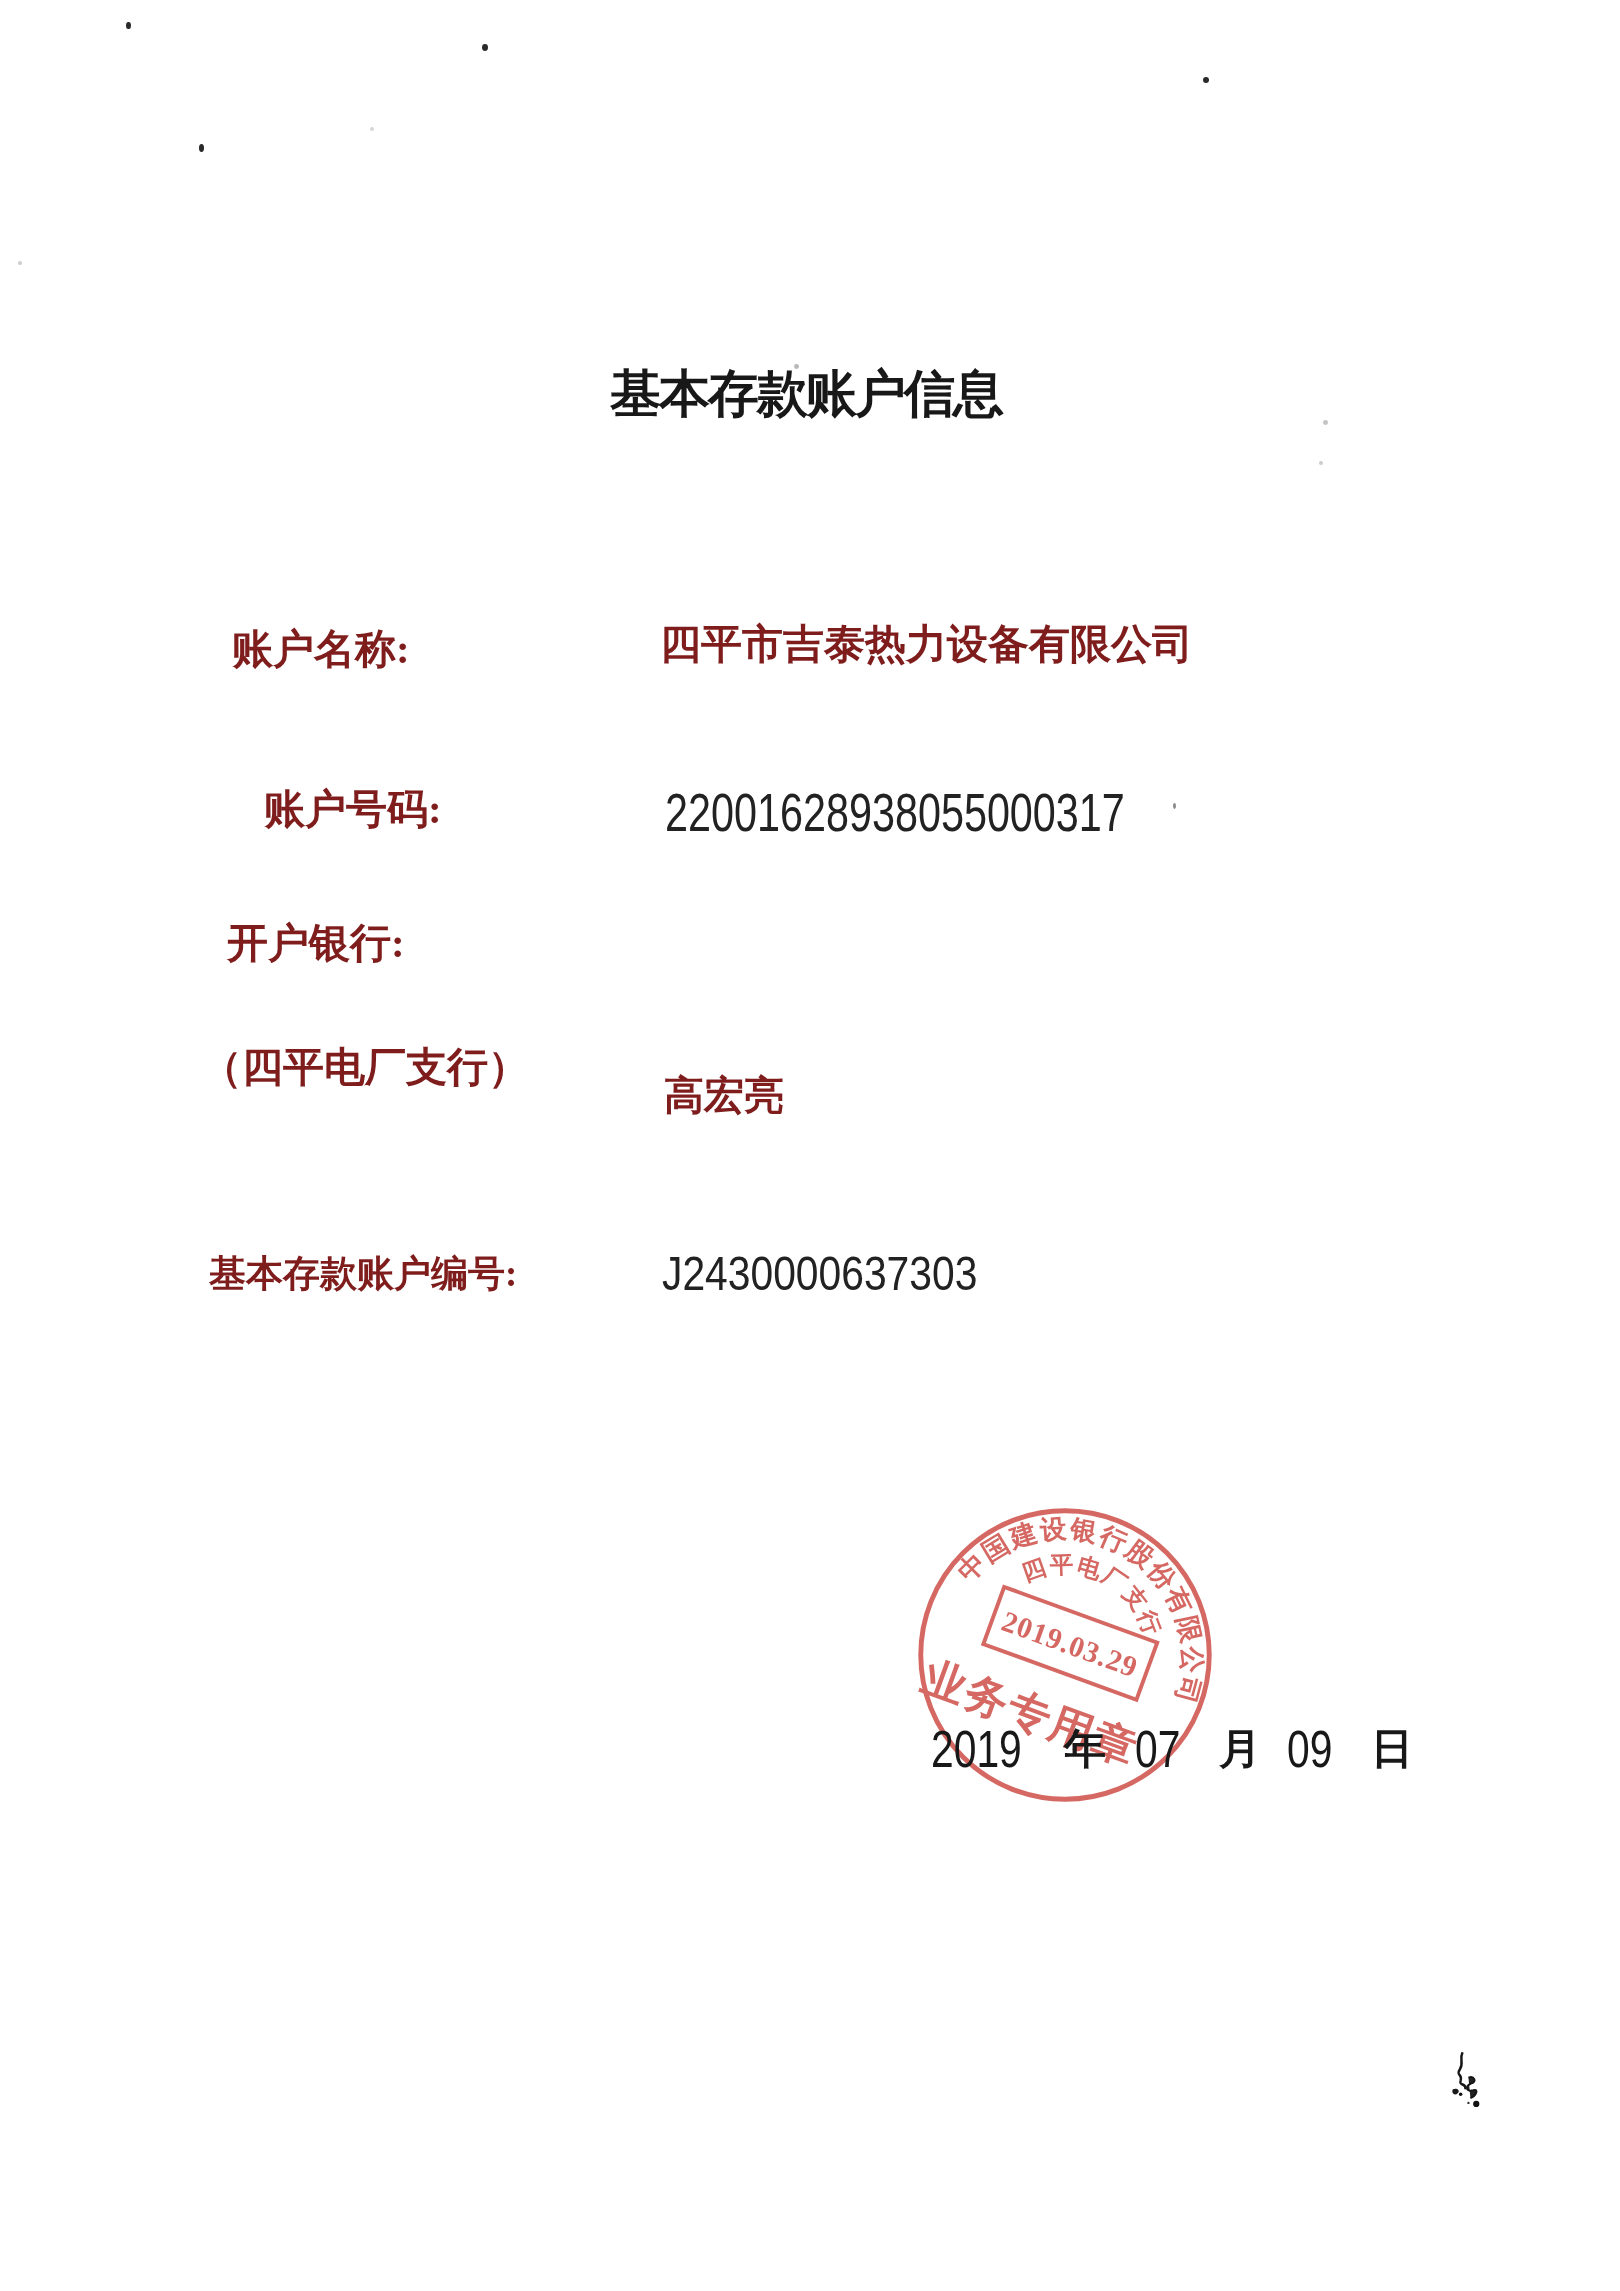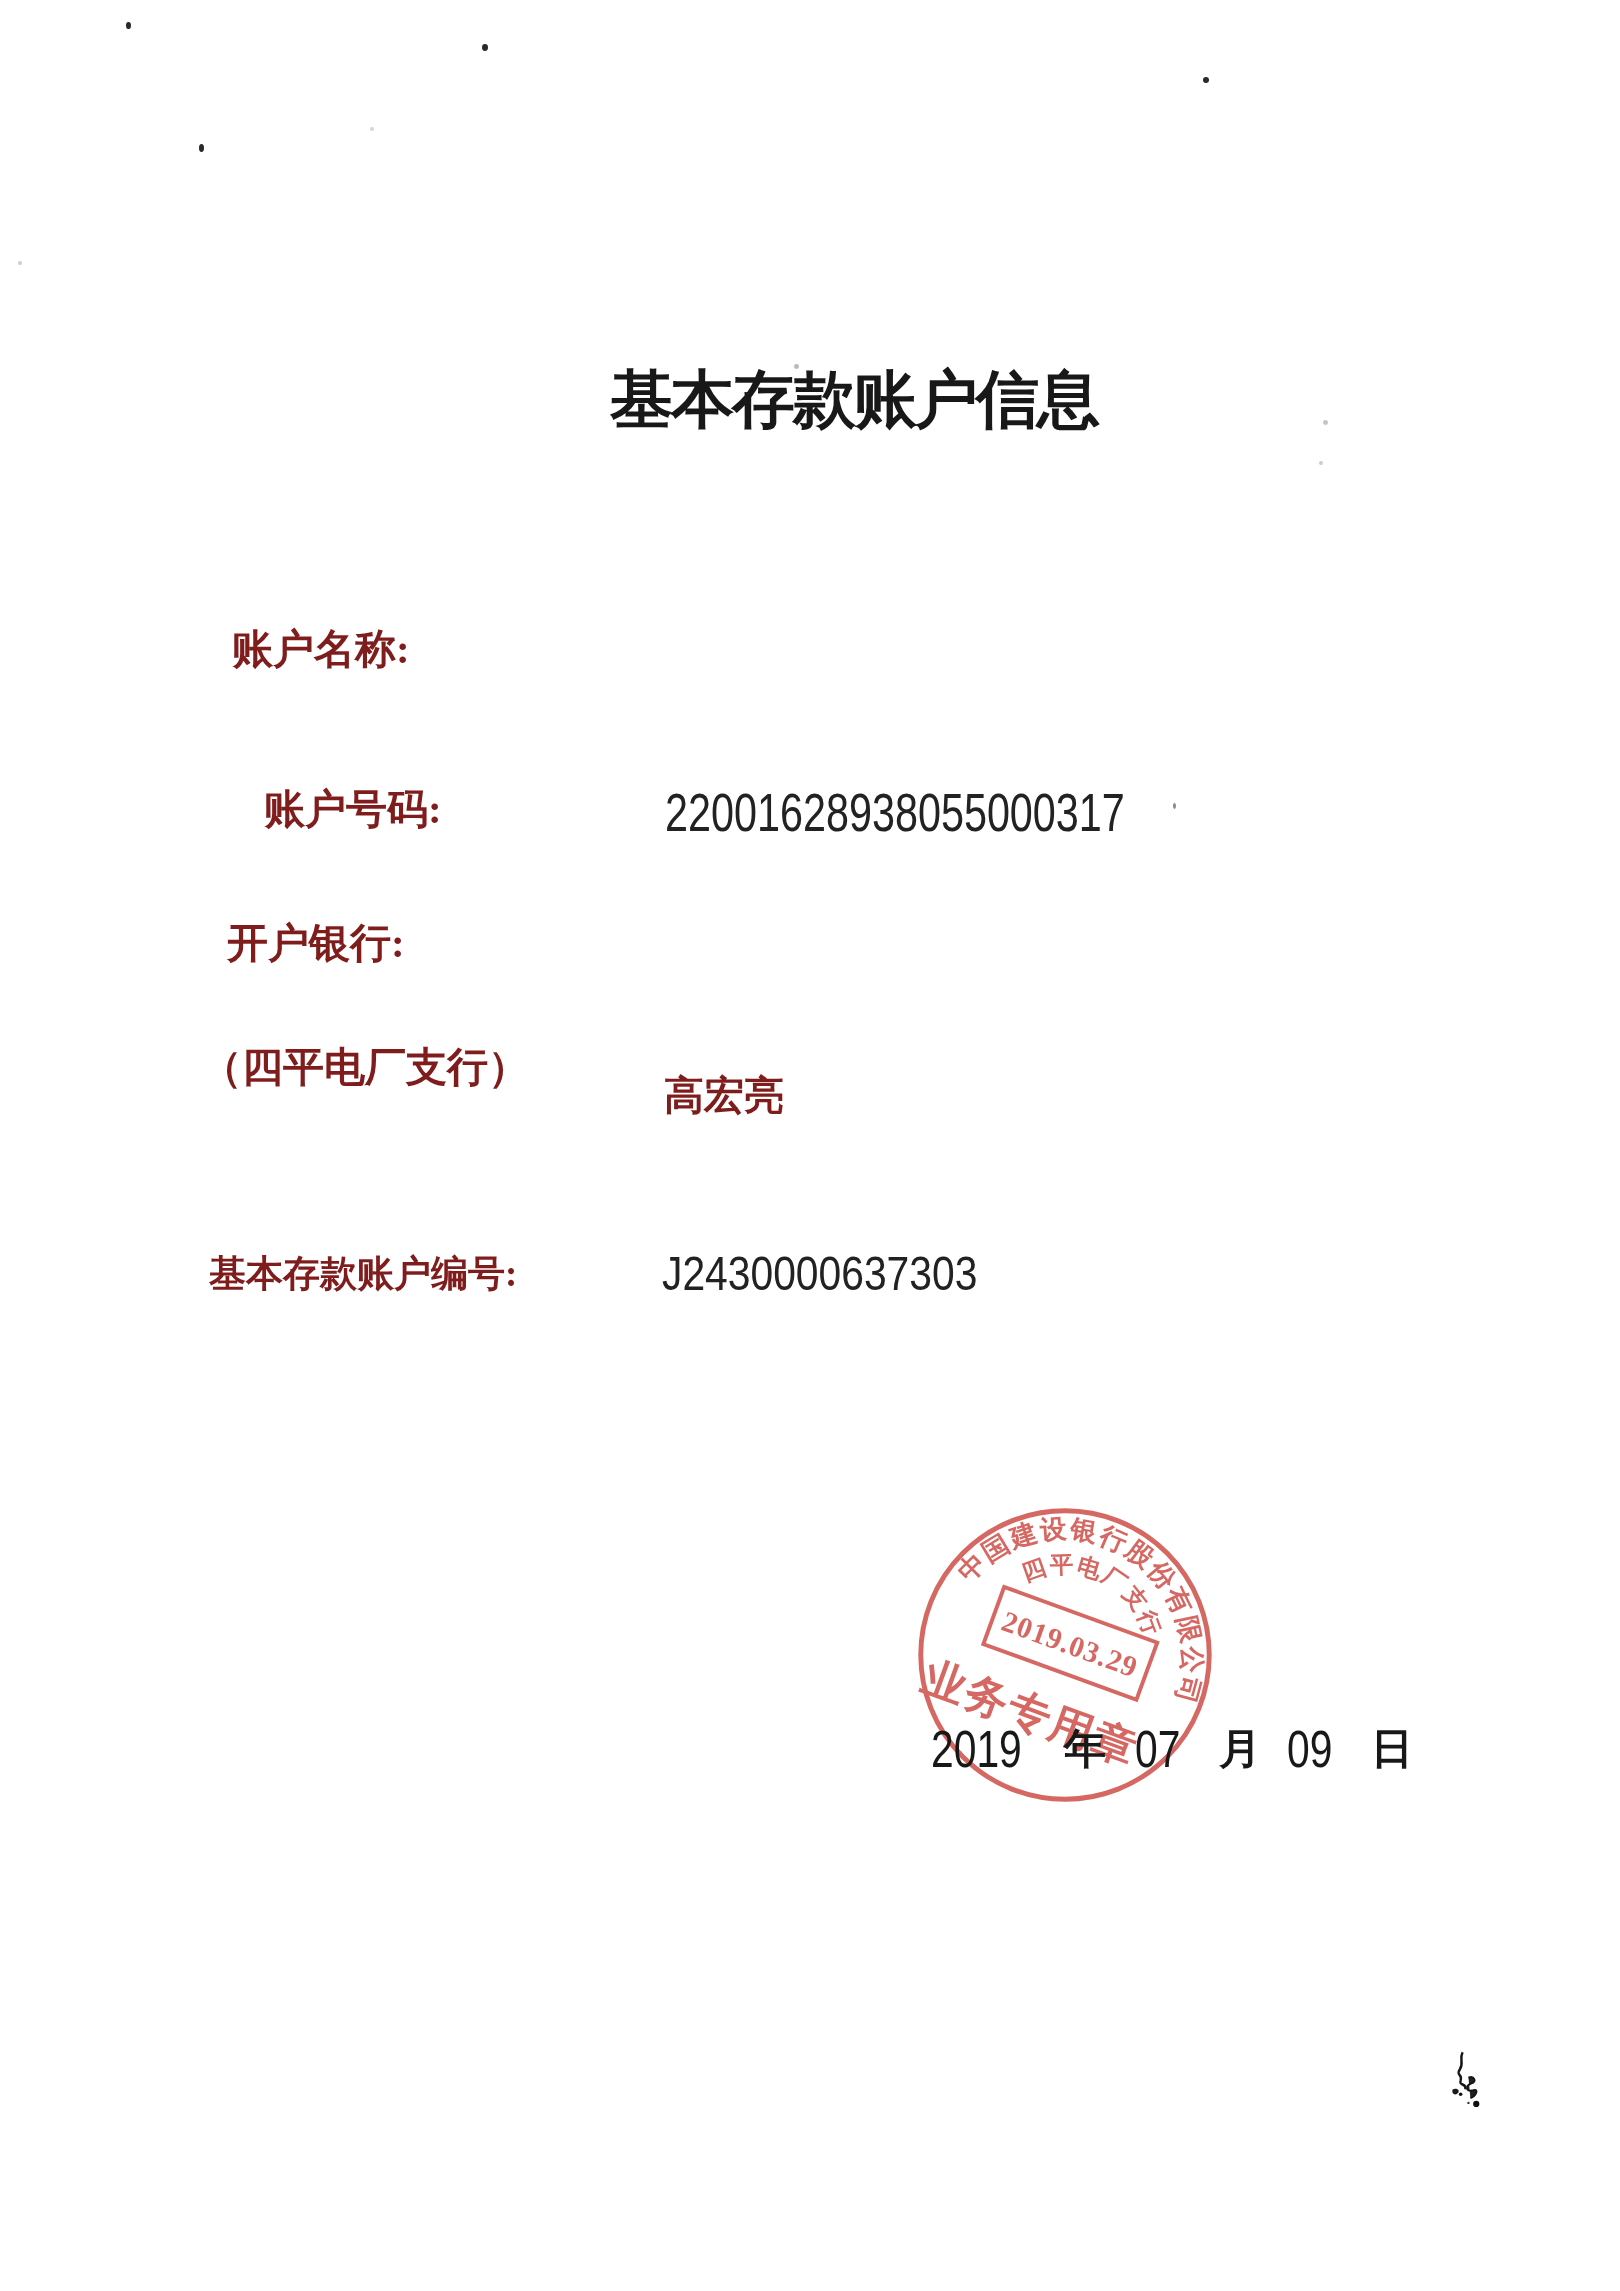--- a/index.html
+++ b/index.html
@@ -11,21 +11,21 @@
     background: #ffffff;
     overflow: hidden;
     font-family: "Liberation Serif", serif;
     color: #1b1b1b;
   }
   .title {
     position: absolute;
     left: 610px;
     top: 369px;
     margin: 0;
-    font-size: 63px;
+    font-size: 51px;
     font-weight: 700;
     letter-spacing: -2px;
     line-height: 1;
     white-space: nowrap;
     color: #181818;
   }
   .lab, .val {
     position: absolute;
     line-height: 1;
     white-space: nowrap;
@@ -72,20 +72,21 @@
   .smudge { position: absolute; left: 1447px; top: 2050px; }
 </style>
 </head>
 <body>
 
 <div class="page">
 
   <h1 class="title">基本存款账户信息</h1>
 
   <div class="lab" style="left:232px; top:629px;">账户名称:</div>
+  <div class="val" style="left:660px; top:624px;">四平市吉泰热力设备有限公司</div>
 
   <div class="lab" style="left:228px; top:789px;margin-left:36px;">账户号码:</div>
   <div class="val num" style="left:665px; top:786px; font-size:53px; transform:scaleX(0.78);">22001628938055000317</div>
 
   <div class="lab" style="left:227px; top:923px;">开户银行:</div>
 
   <div class="lab lab2line" style="left:201px; top:1035px;">
     <span class="line2">（四平电厂支行）</span>
   </div>
   <div class="val" style="left:664px; top:1076px; font-size:40px;text-align:center;">高宏亮</div>

